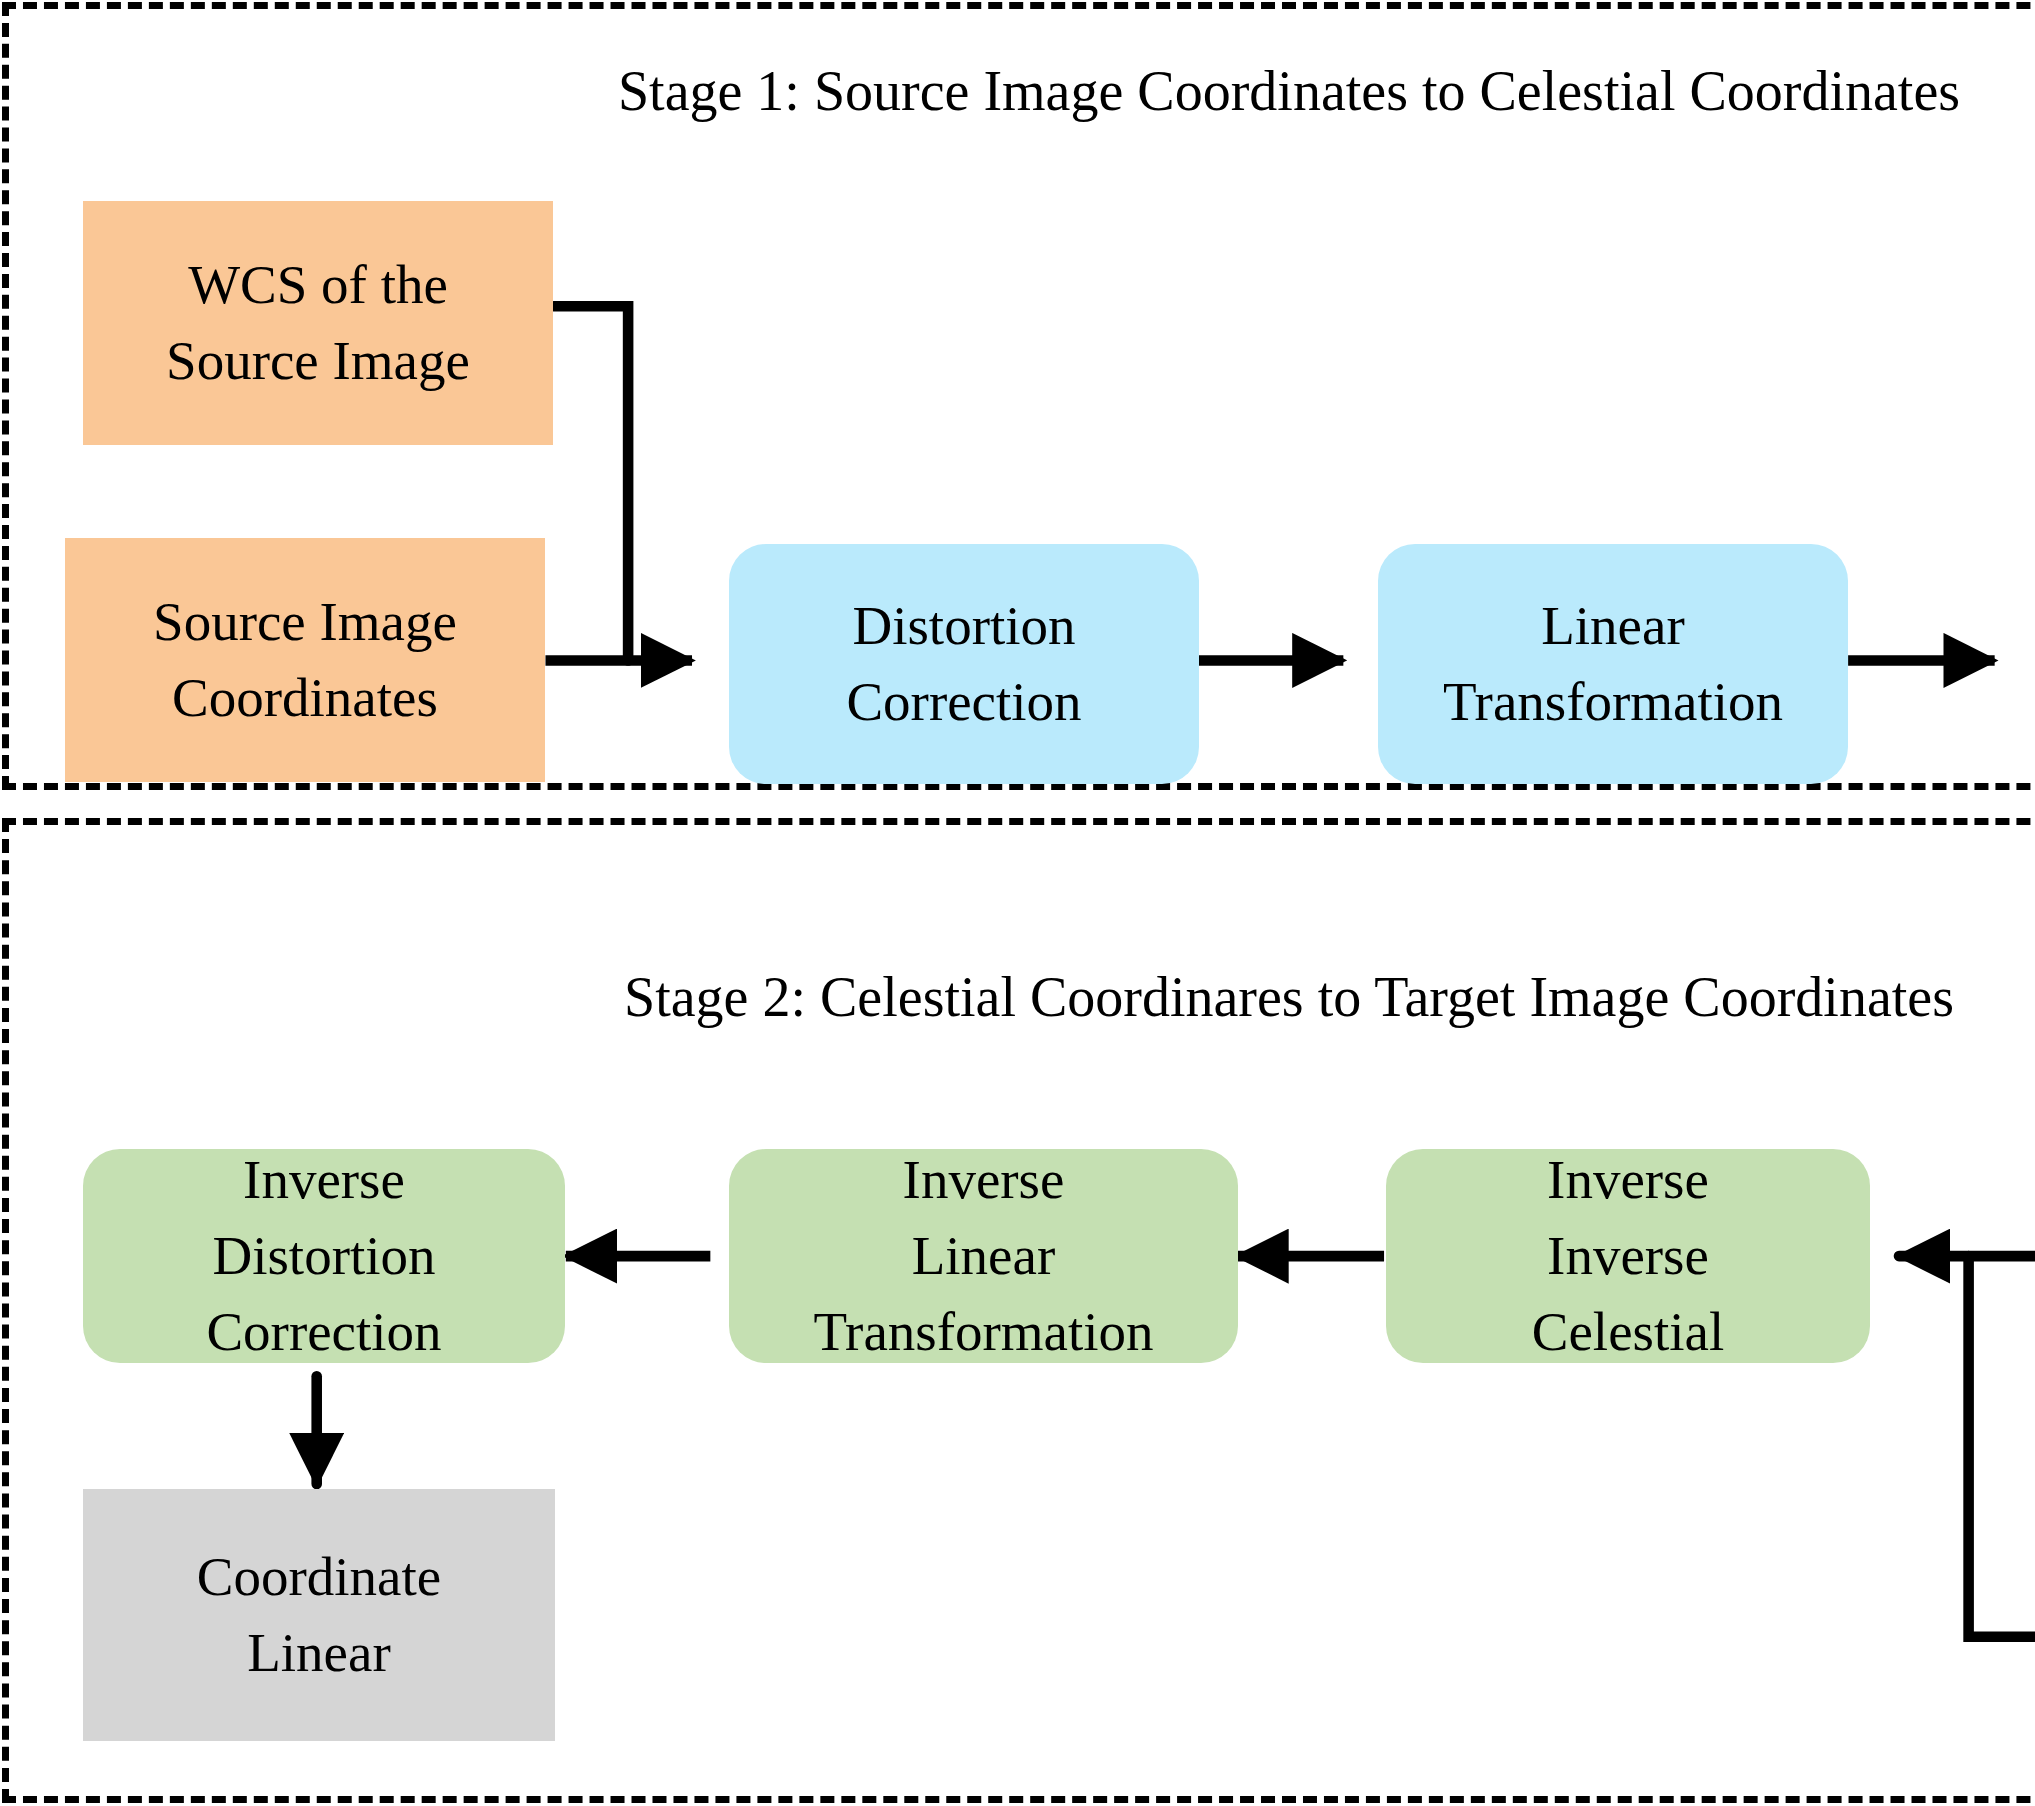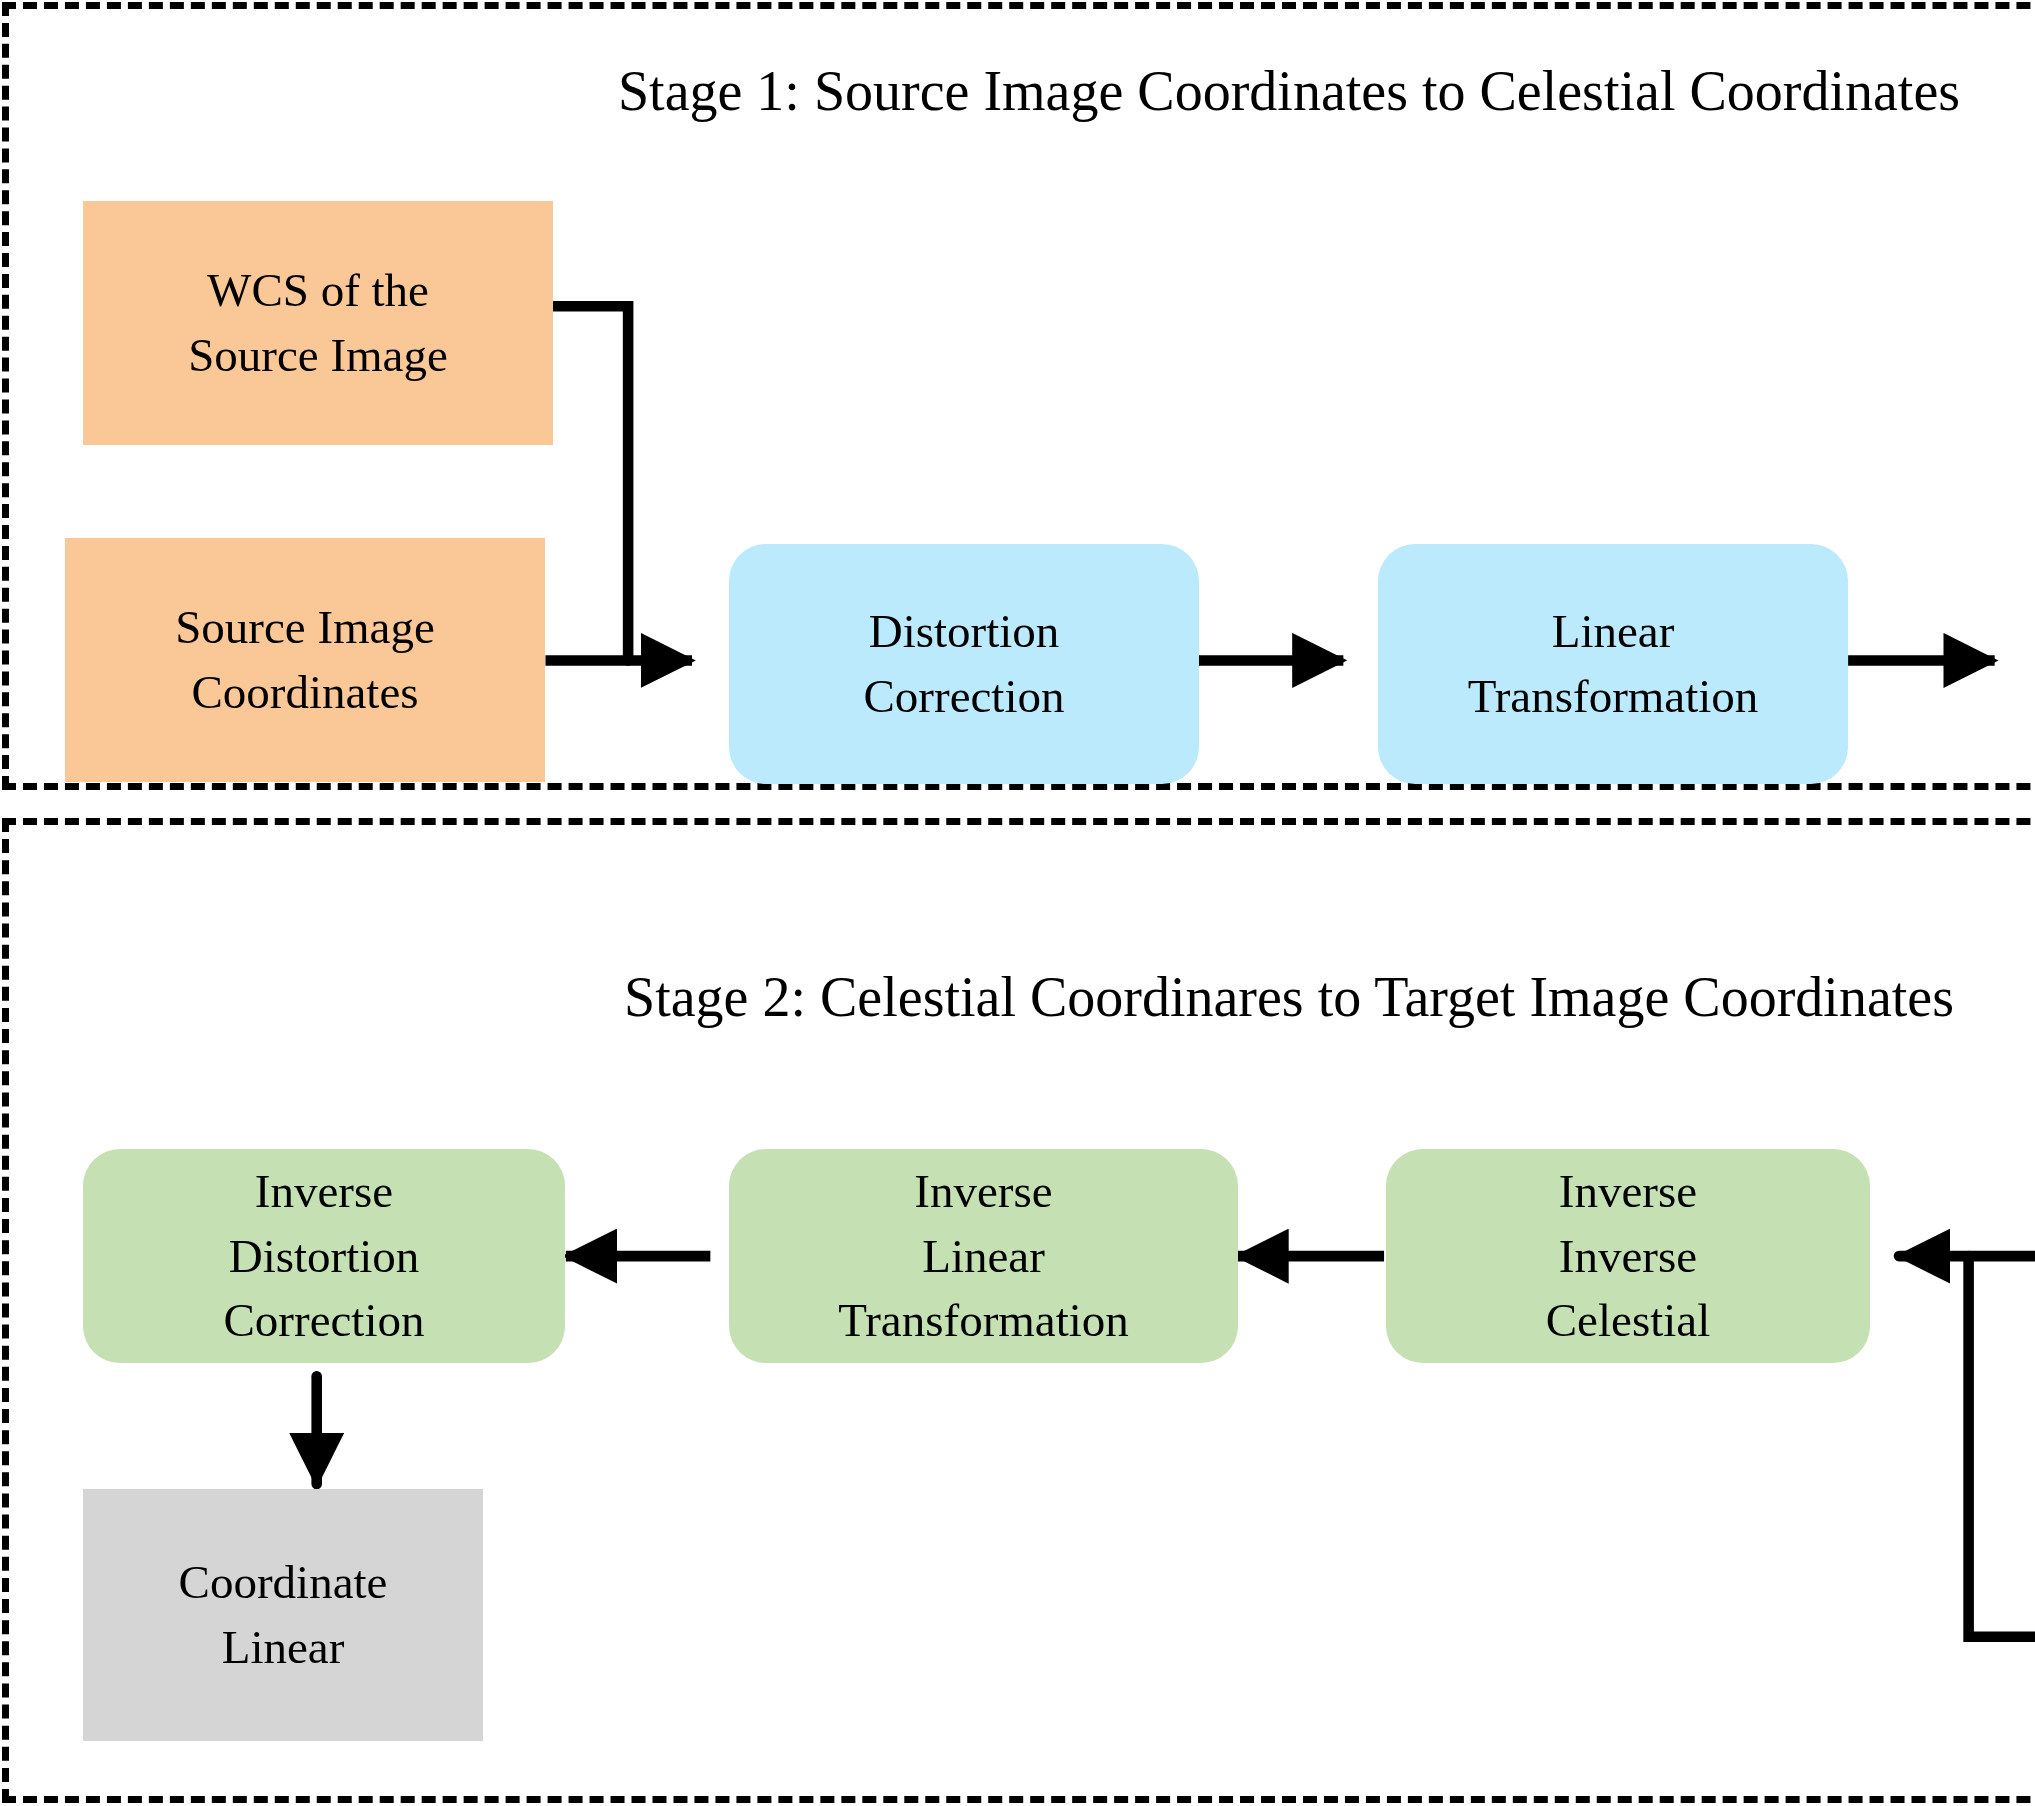--- a/index.html
+++ b/index.html
@@ -44,21 +44,21 @@
 
   
   .node {
     position: absolute;
     box-sizing: border-box;
     display: flex;
     align-items: center;
     justify-content: center;
     text-align: center;
     color: #000000;
-    font-size: 47px;
+    font-size: 55px;
     line-height: 1.38;
   }
   .node .txt { width: 100%; padding: 0 5.7px; }
   .node.data   { border-radius: 0; }
   .node.proc   { border-radius: 37px; }
   .node.result { border-radius: 0; }
 </style>
 </head>
 <body>
 
@@ -144,21 +144,21 @@
   </div>
 
   <div class="node proc" style="left:1386px; top:1149px; width:484px; height:214px; background:#C5E0B2;">
     <div class="txt">
       <span>Inverse</span><br>
       <span>Inverse</span><br>
       <span>Celestial</span>
     </div>
   </div>
 
-  <div class="node result" style="left:83px; top:1489px; width:400px; height:252px; background:#D5D5D5;">
+  <div class="node result" style="left:83px; top:1489px; width:472px; height:252px; background:#D5D5D5;">
     <div class="txt">
       <span>Coordinate</span><br>
       <span>Linear</span>
     </div>
   </div>
 
 </div>
 
 
 </body></html>

